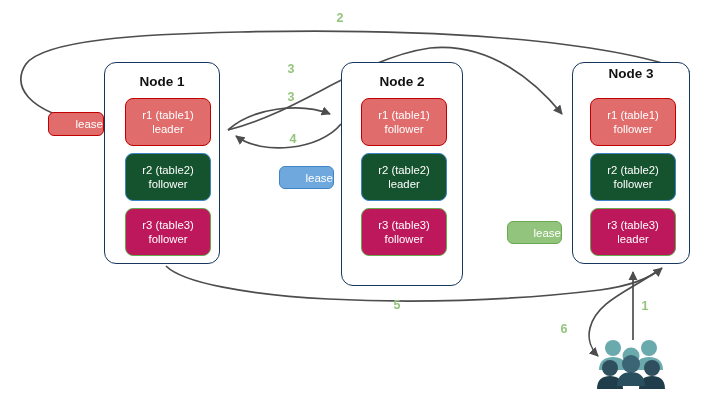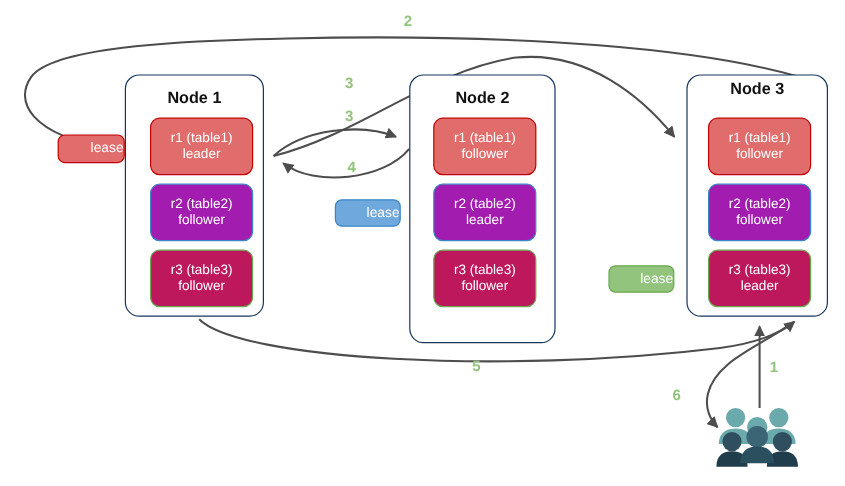--- a/index.html
+++ b/index.html
@@ -51,21 +51,21 @@
     align-items: center;
     justify-content: center;
     color: #ffffff;
     font-size: 11.3px;
     line-height: 14px;
     text-align: left;
     border-width: 1.4px;
     border-style: solid;
   }
   .r-red   { background: #e06c6c; border-color: #c00000; }
-  .r-blue  { background: #a21caf; border-color: #3d85c6; }
+  .r-blue  { background: #14532d; border-color: #3d85c6; }
   .r-green { background: #be185d; border-color: #6aa84f; }
 
   
   .lease {
     position: absolute;
     box-sizing: border-box;
     border-radius: 6px;
     display: flex;
     align-items: center;
     justify-content: flex-end;

